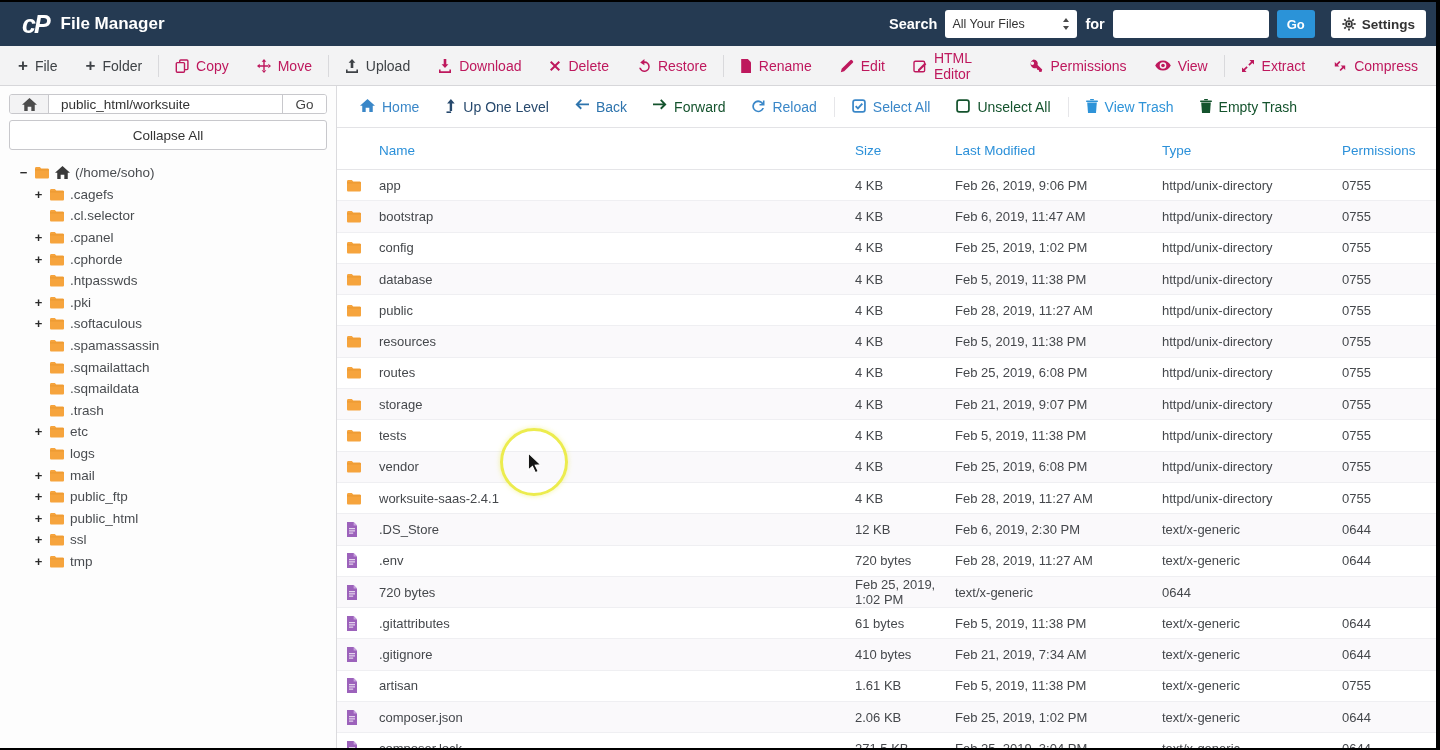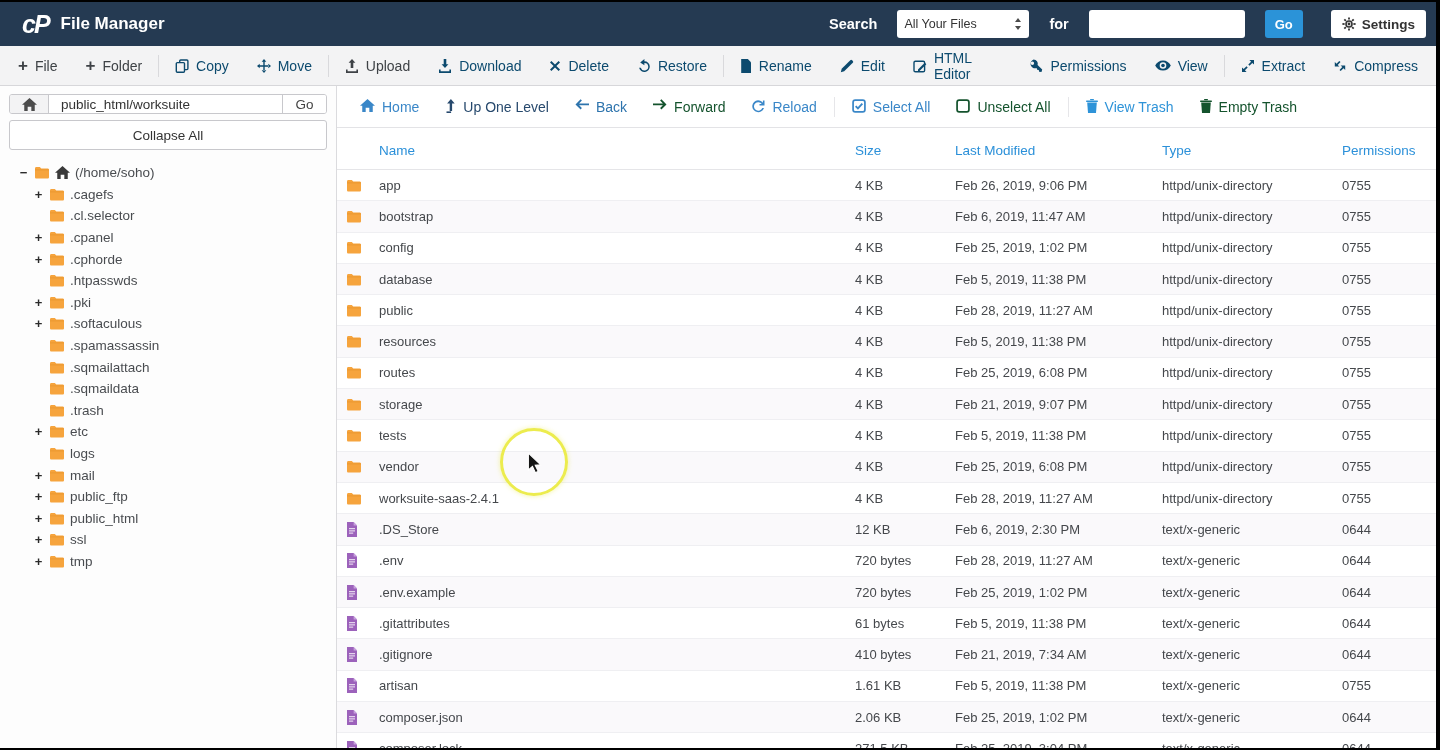--- a/index.html
+++ b/index.html
@@ -5,35 +5,35 @@
   html,body{margin:0;padding:0}
   body{width:1440px;height:750px;background:#000;overflow:hidden;
        font-family:"Liberation Sans",sans-serif;position:relative}
   .app{position:absolute;top:2px;left:0;width:1436px;height:746px;background:#fff;
        display:flex;flex-direction:column;overflow:hidden}
 
   
   .topbar{flex:0 0 44px;background:#253a52;display:flex;align-items:center;color:#fff;padding:0 10px}
   .brand{font-size:25px;font-weight:800;font-style:italic;letter-spacing:-2px;margin:0 12px 0 12px}
   .app-title{font-size:17px;font-weight:600}
-  .top-right{margin-left:auto;display:flex;align-items:center;gap:20px}
+  .top-right{margin-left:auto;display:flex;align-items:center;gap:8px}
   .search-label,.for-label{font-weight:700;font-size:14.5px}
   .scope-select{width:118px;height:28px;background:#fff;border-radius:3px;display:flex;align-items:center;
       padding:0 7px;color:#333;font-size:12.5px;cursor:pointer}
   .scope-select .sel-arrows{margin-left:auto;display:flex}
   .search-input{width:156px;height:28px;border:none;border-radius:3px;background:#fff;padding:0 8px;font-size:13px;box-sizing:border-box}
   .go-btn{width:38px;height:28px;background:#2b93d8;color:#fff;border:none;border-radius:3px;
       font-size:13px;font-weight:700;display:flex;align-items:center;justify-content:center;cursor:pointer}
   .settings-btn{height:28px;background:#fff;border:none;border-radius:3px;color:#333;display:flex;align-items:center;
       gap:6px;padding:0 11px;font-size:13.5px;font-weight:600;cursor:pointer;margin-left:8px}
 
   
   .toolbar{flex:0 0 39px;background:#f3f3f4;border-bottom:1px solid #d7d7da;display:flex;align-items:center;padding:0 4px}
   .tb-item{display:flex;align-items:center;gap:7px;padding:0 14px;font-size:14px;color:#3e4246;cursor:pointer;height:100%}
-  .tb-item.disabled{color:#0c4a6e;cursor:default}
+  .tb-item.disabled{color:#be185d;cursor:default}
   .tb-icon{display:flex;align-items:center}
   .tb-icon .plus-glyph{font-size:17px;font-weight:700;line-height:1}
   .tb-divider{width:1px;height:22px;background:#d9d9dc;margin:0 2px}
 
   
   .bodyrow{flex:1;display:flex;min-height:0}
   .sidebar{flex:0 0 337px;width:337px;border-right:1px solid #dbdbde;background:#fdfdfd;
       padding:8px 9px;box-sizing:border-box;overflow:hidden}
   .path-group{display:flex;height:20px;border:1px solid #c8c8cc;border-radius:3px;overflow:hidden;background:#fff;box-sizing:border-box}
   .home-btn{width:38px;background:#f3f3f4;border-right:1px solid #c8c8cc;display:flex;align-items:center;
@@ -734,21 +734,20 @@
             <div class="frow striped">
     <span class="icon-cell">
                 <svg width="12" height="15" viewBox="0 0 12 15">
                   <path d="M1 0h6.6L11 3.4V15H1z" fill="#9c62bb"></path>
                   <path d="M7.6 0L11 3.4H7.6z" fill="#c7a0dd"></path>
                   <rect x="3" y="6.2" width="6" height="1" fill="#fff" opacity=".9"></rect>
                   <rect x="3" y="8.4" width="6" height="1" fill="#fff" opacity=".9"></rect>
                   <rect x="3" y="10.6" width="4.2" height="1" fill="#fff" opacity=".9"></rect>
                 </svg>
               </span>
-    <span class="cell-name">.env.example</span>
     <span class="cell-size">720 bytes</span>
     <span class="cell-modified">Feb 25, 2019, 1:02 PM</span>
     <span class="cell-type">text/x-generic</span>
     <span class="cell-perms">0644</span>
   </div>
             <div class="frow">
     <span class="icon-cell">
                 <svg width="12" height="15" viewBox="0 0 12 15">
                   <path d="M1 0h6.6L11 3.4V15H1z" fill="#9c62bb"></path>
                   <path d="M7.6 0L11 3.4H7.6z" fill="#c7a0dd"></path>

